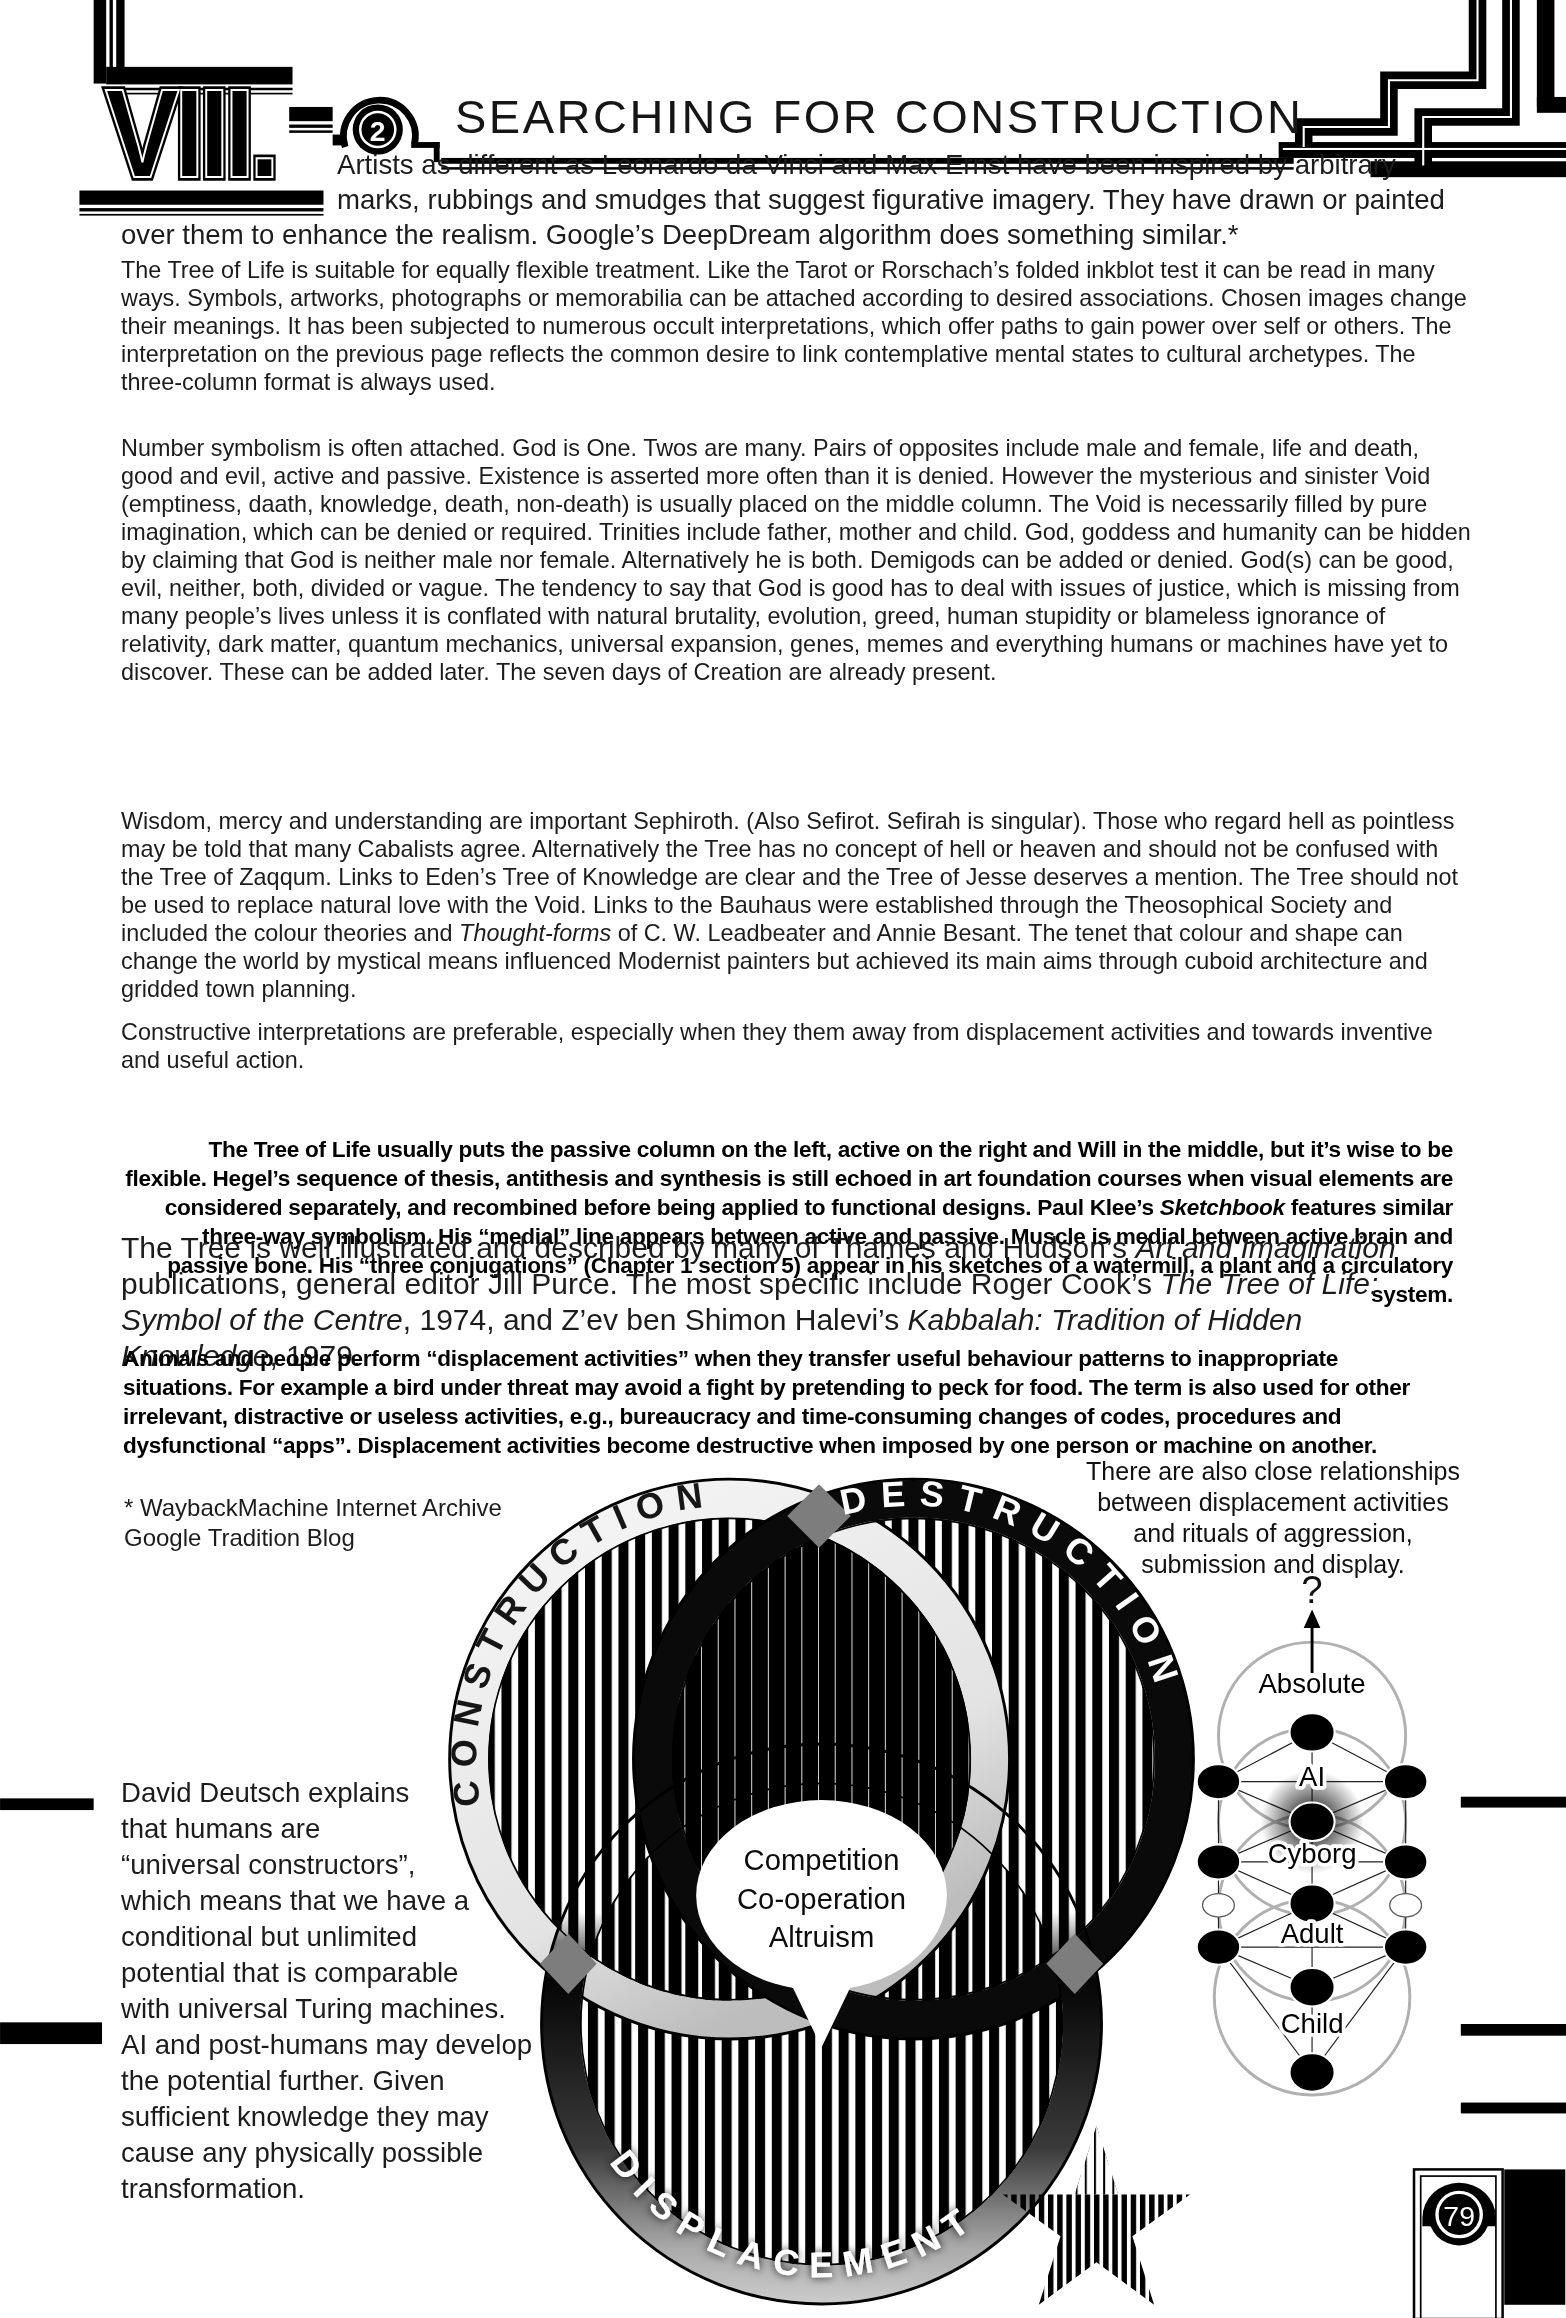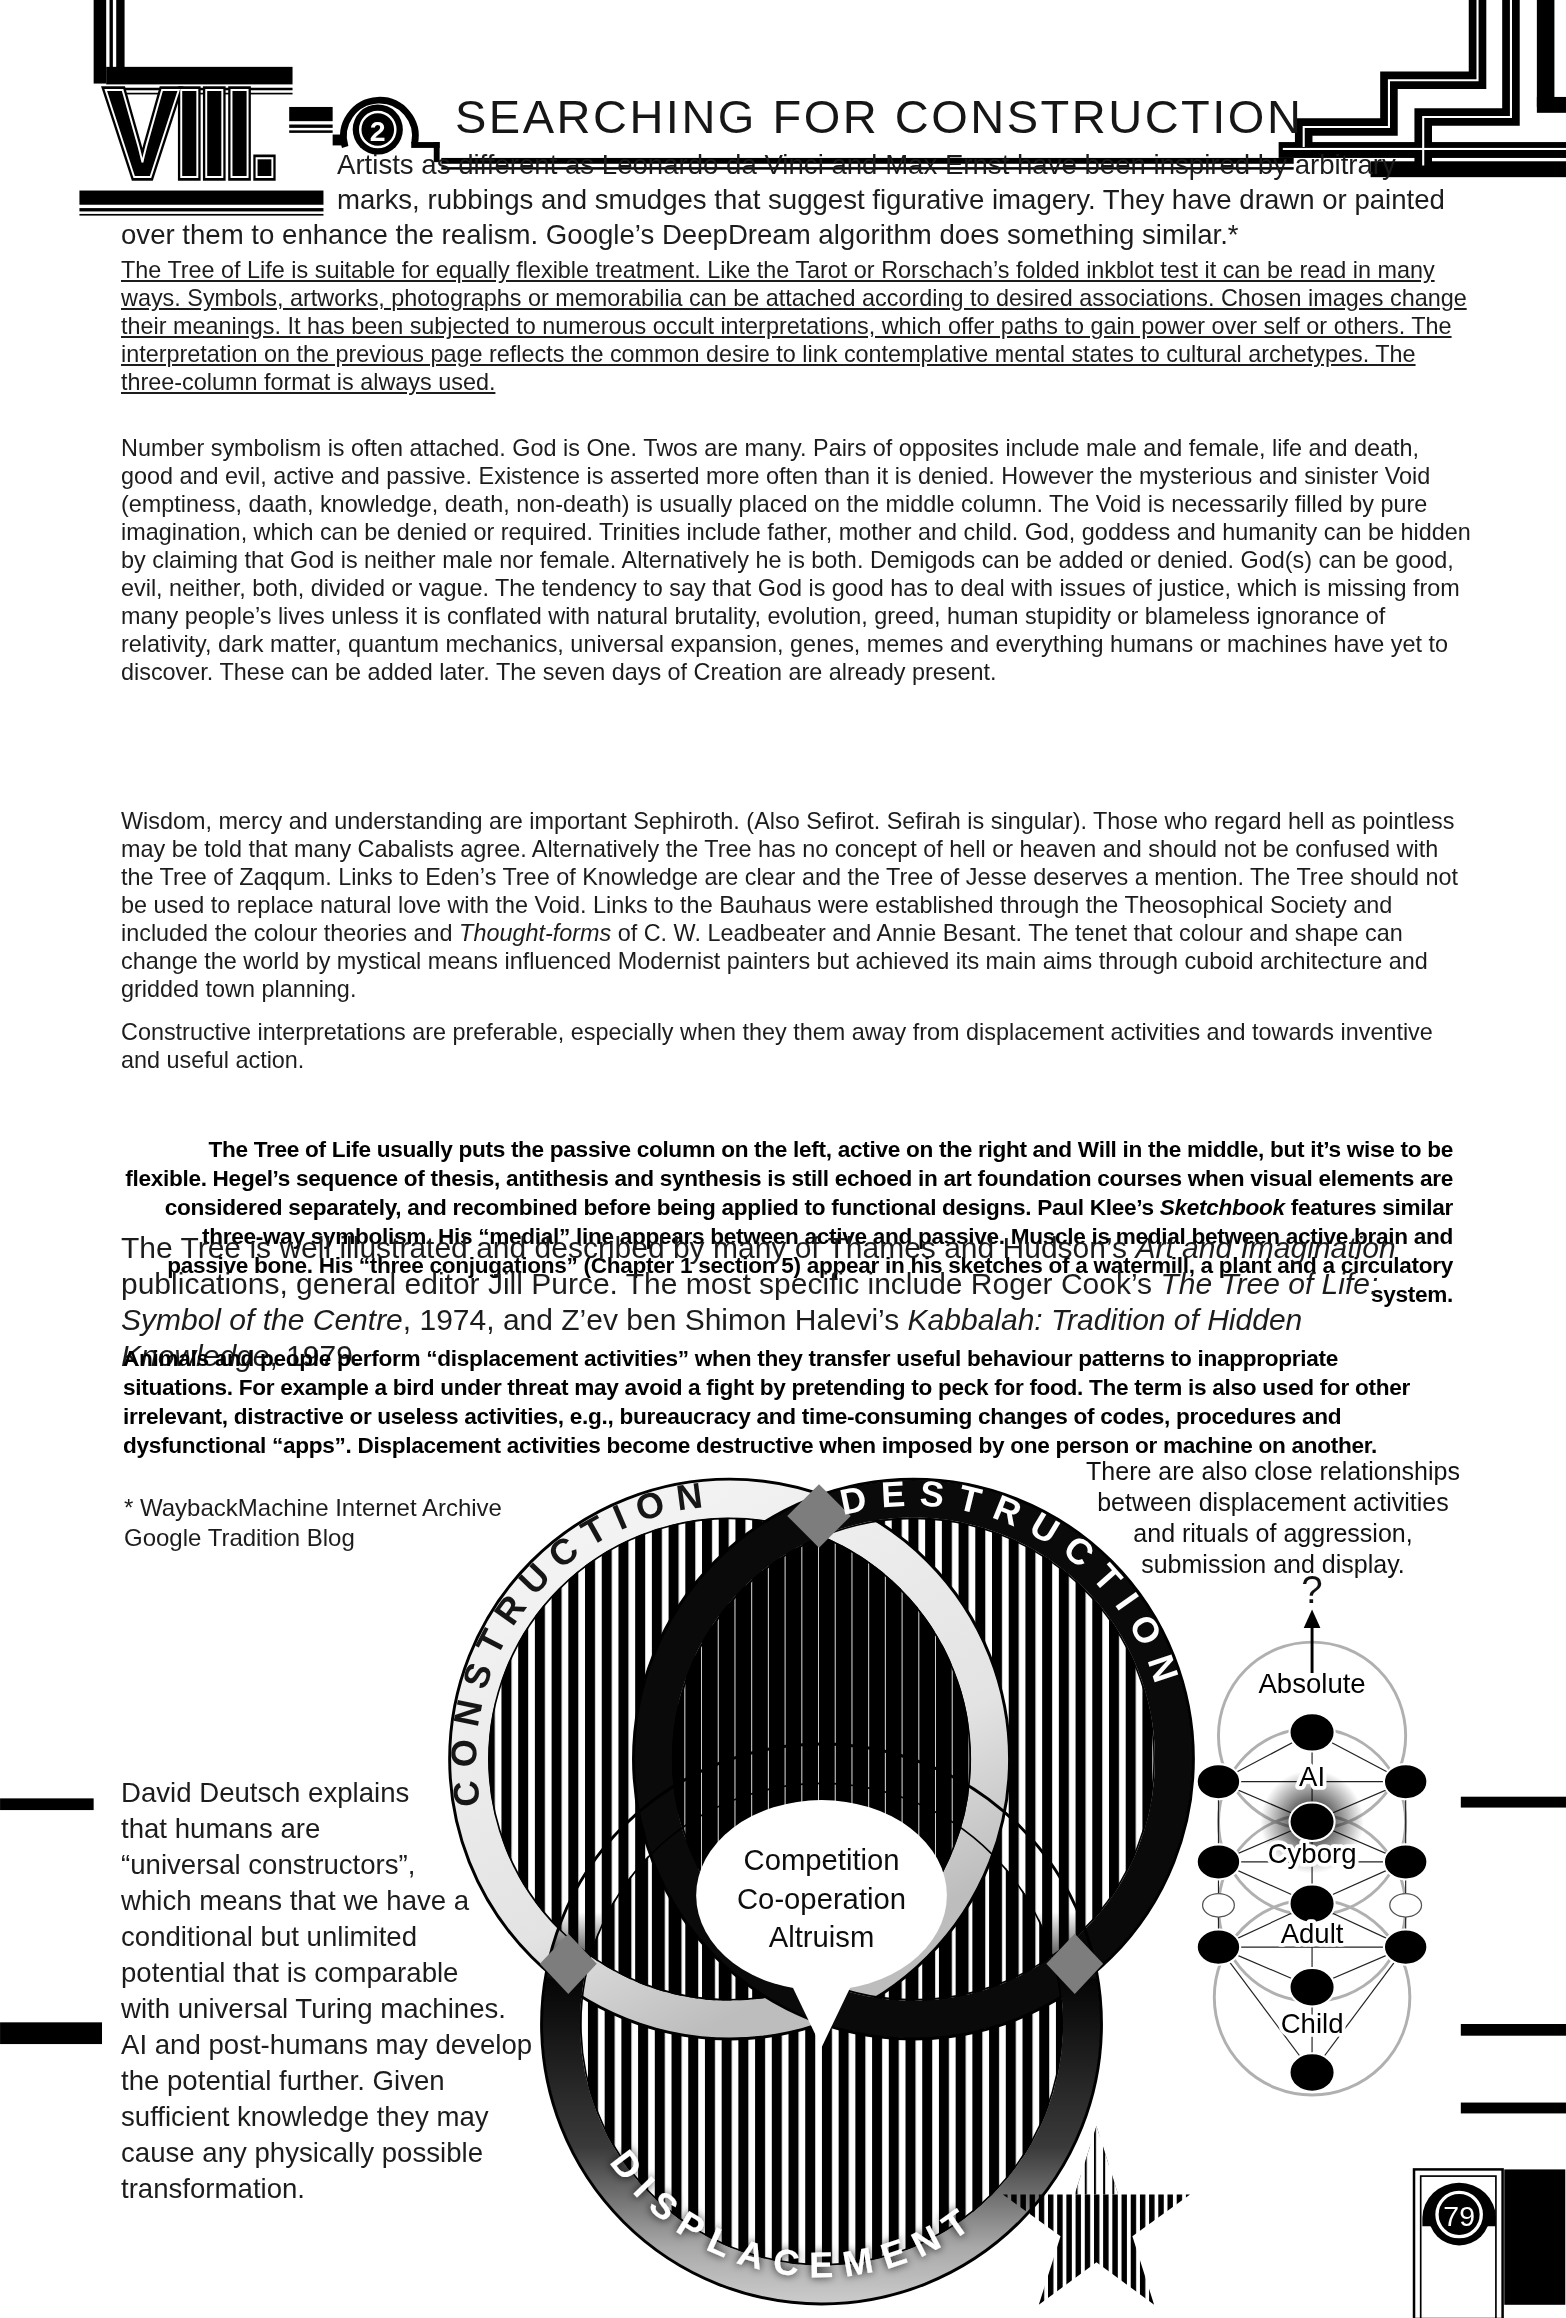--- a/index.html
+++ b/index.html
@@ -15,21 +15,21 @@
          letter-spacing:-6.7px;transform:scaleX(0.88);transform-origin:left top;color:#000;}
   .roman.under{-webkit-text-stroke:7.5px #000;}
   .roman.over{-webkit-text-stroke:2.1px #fff;}
 
   .title{position:absolute;left:455px;top:89px;z-index:3;font-size:47px;font-weight:300;
          letter-spacing:2.5px;color:#161616;}
 
   .p1{left:121px;top:147px;width:1349px;font-size:27.6px;line-height:35px;font-weight:300;}
   .indent-spacer{float:left;width:216px;height:70px;}
   .body-p{left:121px;width:1352px;font-size:23.4px;line-height:28px;font-weight:300;}
-  .p2{top:256px;text-decoration:underline;} .p3{top:434px;} .p4{top:807px;} .p5{top:1018px;}
+  .p2{top:256px;} .p3{top:434px;} .p4{top:807px;} .p5{top:1018px;}
   .bold-p{left:123px;font-size:22.6px;line-height:29px;font-weight:700;color:#000;letter-spacing:-0.3px;}
   .p6{top:1135px;width:1330px;text-align:right;}
   .p7{left:121px;top:1230px;width:1329px;font-size:30px;line-height:36px;font-weight:300;}
   .p8{top:1344px;width:1291px;}
 
   .fn{left:124px;width:393px;font-weight:300;margin-top:20px;}
   .fn1{top:1474px;font-size:24px;}
   .fn2{top:1504px;font-size:24px;}
   .fn3{top:1534px;font-size:24px;line-height:29px;}
   .url{top:1600px;font-size:22.6px;line-height:29px;color:#222;}

